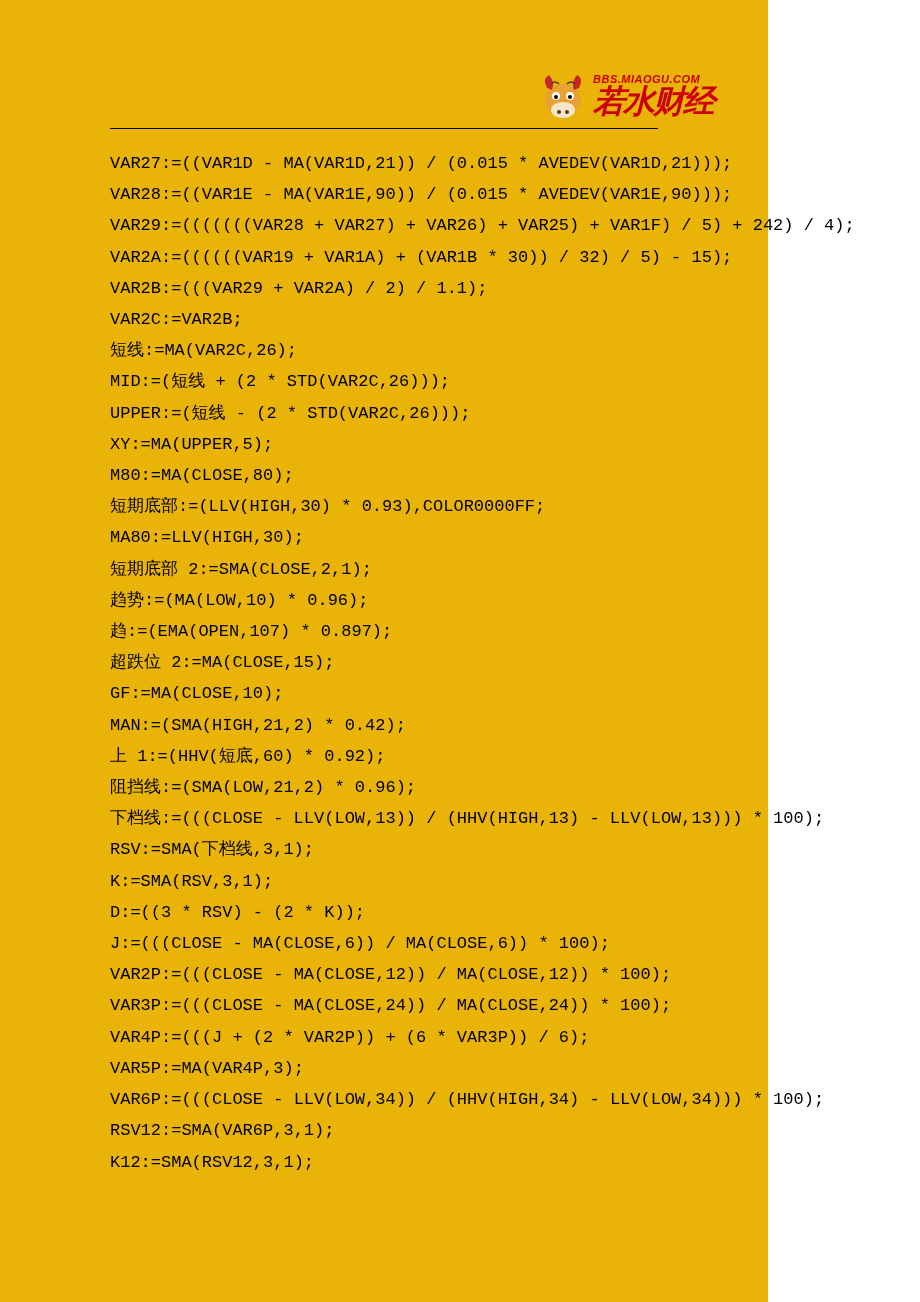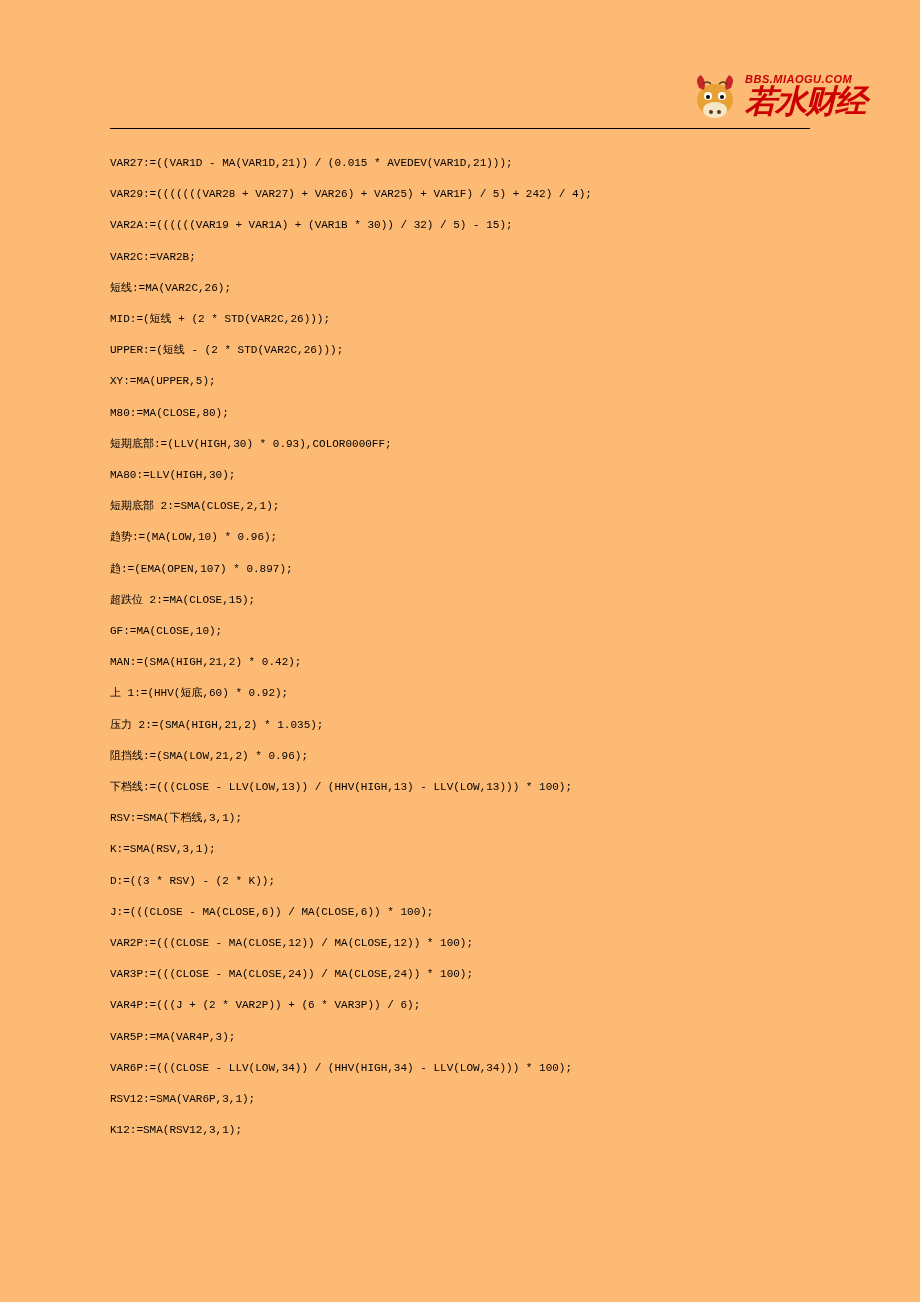--- a/index.html
+++ b/index.html
@@ -2,24 +2,24 @@
 <html><head>
 <meta charset="utf-8">
 <style>
   body {
     margin: 0;
     padding: 0;
     background: #ffffff;
     font-family: "SimSun", "Courier New", monospace;
   }
   .page {
-    width: 920px;
+    width: 768px;
     height: 1302px;
     position: relative;
-    background: #fdba74;
+    background: #eab308;
     box-sizing: border-box;
   }
   .logo {
     position: absolute;
     top: 70px;
     right: 55px;
     display: flex;
     align-items: center;
   }
   .logo-bull {
@@ -56,21 +56,21 @@
     right: 110px;
     border-top: 1.5px solid #000;
   }
   .content {
     position: absolute;
     top: 148px;
     left: 110px;
     right: 100px;
   }
   .line {
-    font-size: 11px;
+    font-size: 17px;
     line-height: 31.2px;
     color: #000;
     white-space: pre;
     font-family: "SimSun", "NSimSun", "Courier New", monospace;
   }
 </style>
 </head>
 <body>
 
 <div class="page">
@@ -95,38 +95,39 @@
     <div class="logo-text">
       <span class="logo-url">BBS.MIAOGU.COM</span>
       <span class="logo-cn">若水财经</span>
     </div>
   </div>
 
   <div class="divider"></div>
 
   <div class="content">
     <div class="line">VAR27:=((VAR1D - MA(VAR1D,21)) / (0.015 * AVEDEV(VAR1D,21)));</div>
+    <div class="line">VAR28:=((VAR1E - MA(VAR1E,90)) / (0.015 * AVEDEV(VAR1E,90)));</div>
     <div class="line">VAR29:=(((((((VAR28 + VAR27) + VAR26) + VAR25) + VAR1F) / 5) + 242) / 4);</div>
     <div class="line">VAR2A:=((((((VAR19 + VAR1A) + (VAR1B * 30)) / 32) / 5) - 15);</div>
+    <div class="line">VAR2B:=(((VAR29 + VAR2A) / 2) / 1.1);</div>
     <div class="line">VAR2C:=VAR2B;</div>
     <div class="line">短线:=MA(VAR2C,26);</div>
     <div class="line">MID:=(短线 + (2 * STD(VAR2C,26)));</div>
     <div class="line">UPPER:=(短线 - (2 * STD(VAR2C,26)));</div>
     <div class="line">XY:=MA(UPPER,5);</div>
     <div class="line">M80:=MA(CLOSE,80);</div>
     <div class="line">短期底部:=(LLV(HIGH,30) * 0.93),COLOR0000FF;</div>
     <div class="line">MA80:=LLV(HIGH,30);</div>
     <div class="line">短期底部 2:=SMA(CLOSE,2,1);</div>
     <div class="line">趋势:=(MA(LOW,10) * 0.96);</div>
     <div class="line">趋:=(EMA(OPEN,107) * 0.897);</div>
     <div class="line">超跌位 2:=MA(CLOSE,15);</div>
     <div class="line">GF:=MA(CLOSE,10);</div>
     <div class="line">MAN:=(SMA(HIGH,21,2) * 0.42);</div>
     <div class="line">上 1:=(HHV(短底,60) * 0.92);</div>
-    <div class="line">压力 2:=(SMA(HIGH,21,2) * 1.035);</div>
     <div class="line">阻挡线:=(SMA(LOW,21,2) * 0.96);</div>
     <div class="line">下档线:=(((CLOSE - LLV(LOW,13)) / (HHV(HIGH,13) - LLV(LOW,13))) * 100);</div>
     <div class="line">RSV:=SMA(下档线,3,1);</div>
     <div class="line">K:=SMA(RSV,3,1);</div>
     <div class="line">D:=((3 * RSV) - (2 * K));</div>
     <div class="line">J:=(((CLOSE - MA(CLOSE,6)) / MA(CLOSE,6)) * 100);</div>
     <div class="line">VAR2P:=(((CLOSE - MA(CLOSE,12)) / MA(CLOSE,12)) * 100);</div>
     <div class="line">VAR3P:=(((CLOSE - MA(CLOSE,24)) / MA(CLOSE,24)) * 100);</div>
     <div class="line">VAR4P:=(((J + (2 * VAR2P)) + (6 * VAR3P)) / 6);</div>
     <div class="line">VAR5P:=MA(VAR4P,3);</div>

